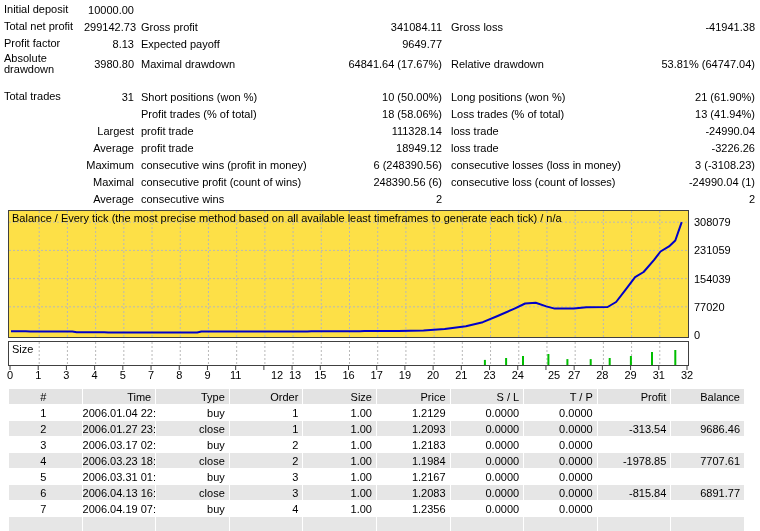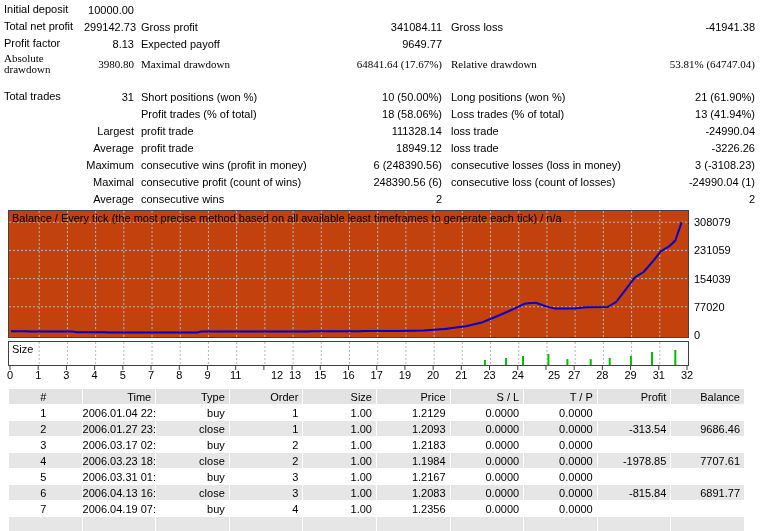--- a/index.html
+++ b/index.html
@@ -4,32 +4,32 @@
 <style>
   html,body { margin:0; padding:0; }
   body {
     width:760px; height:531px; overflow:hidden; position:relative;
     background:#ffffff; color:#000;
     font-family:"Liberation Sans", sans-serif; font-size:11px;
   }
   
   .summary { position:absolute; top:1px; left:0; width:760px; }
   .srow { display:flex; height:17px; align-items:center; }
-  .srow.tall { height:24px;font-family:Liberation Serif, serif; }
+  .srow.tall { height:24px; }
   .srow.gap { margin-bottom:12px; }
   .c1l { width:80px; padding-left:4px; line-height:11px; }
   .c1v { width:50px; text-align:right; }
   .c2l { width:190px; margin-left:7px; }
   .c2v { width:111px; text-align:right; }
   .c3l { width:180px; margin-left:9px; }
   .c3v { flex:1; text-align:right; padding-right:5px; }
   
   .chart-box {
     position:absolute; left:8px; top:210px; width:679px; height:126px;
-    border:1px solid #404040; background:#c2410c;
+    border:1px solid #404040; background:#fde047;
   }
   .chart-title { position:absolute; top:1px; left:3px; white-space:nowrap; z-index:2; }
   .chart-box svg, .size-box svg { position:absolute; left:0; top:0; }
   .size-box {
     position:absolute; left:8px; top:341px; width:679px; height:23px;
     border:1px solid #404040; background:#fff;
   }
   .size-label { position:absolute; top:1px; left:3px; z-index:2; }
   .ylabels div { position:absolute; left:694px; width:60px; text-align:left; height:12px; line-height:12px; }
   .xlabels div { position:absolute; top:369px; width:28px; text-align:center; height:12px; line-height:12px; }

